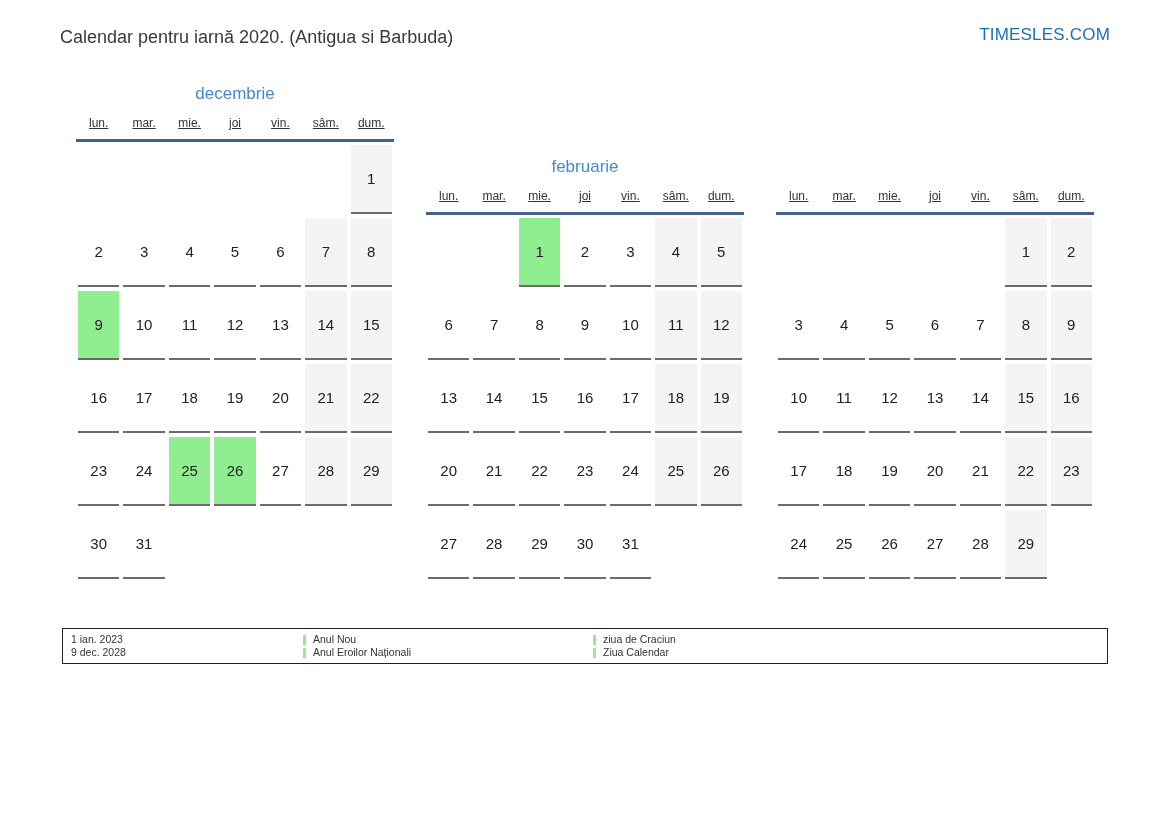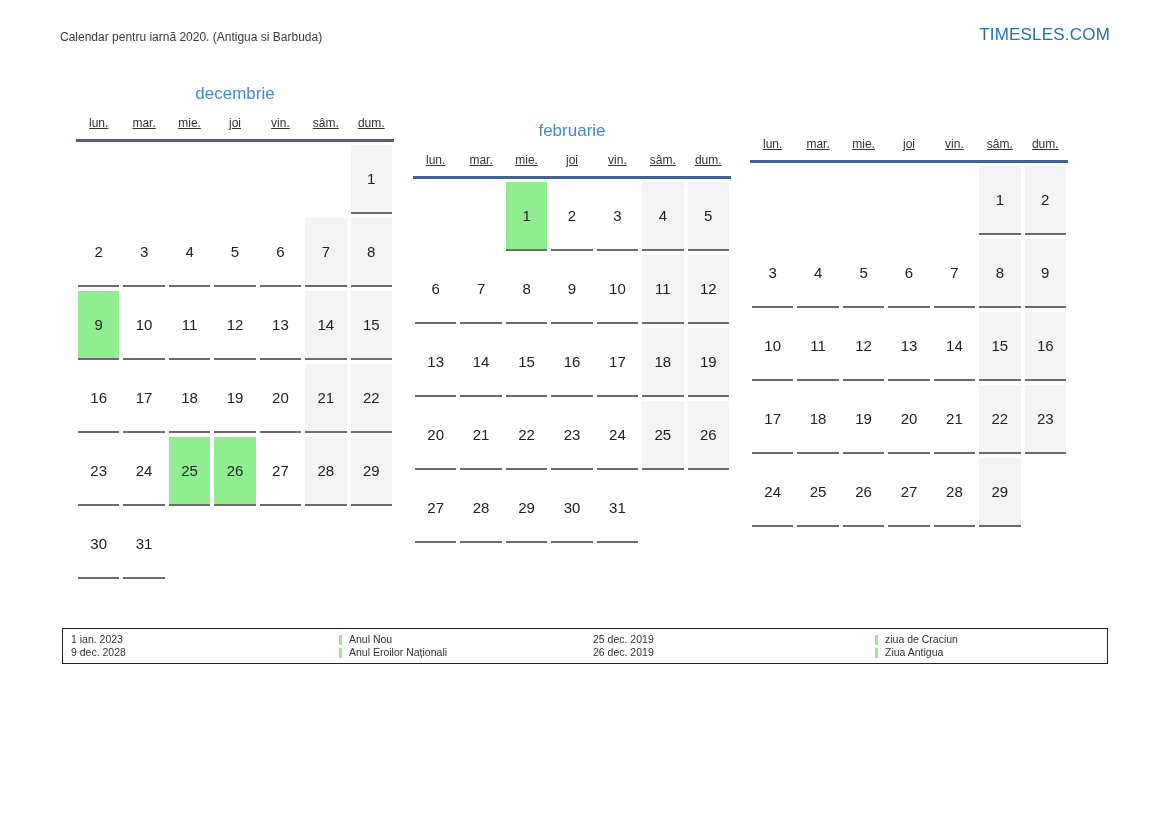--- a/index.html
+++ b/index.html
@@ -20,38 +20,38 @@
     overflow:hidden;
     position:relative;
   }
   .page-header{
     display:flex;
     justify-content:space-between;
     align-items:flex-start;
     padding:24px 59px 0 60px;
   }
   .page-title{
-    font-size:12px;
+    font-size:18px;
     font-weight:normal;
     color:#3a3a3a;
     line-height:26px;
   }
   .site-link{
     font-size:17px;
     color:var(--link-blue);
     text-decoration:none;
     line-height:18px;
     margin-top:2px;
     letter-spacing:.2px;
   }
   .calendars{
     display:flex;
-    gap:19px;
+    gap:32px;
     margin:34px 0 0 76px;
-    align-items:center;
+    align-items:flex-end;
   }
   .month{width:318px;}
   .month-title{
     text-align:center;
     font-size:17px;
     font-weight:normal;
     color:var(--accent-blue);
     line-height:20px;
     margin-bottom:12px;
   }
@@ -91,21 +91,21 @@
     border:1.5px solid #222;
     box-sizing:border-box;
     display:grid;
     grid-template-columns:232px 290px 246px 1fr;
     align-items:center;
     padding:0 0 0 8px;
     font-size:10.5px;
     color:#333;
   }
   .legend-line{line-height:13px;white-space:nowrap;}
-  .legend-name-line{display:flex;align-items:center;line-height:13px;white-space:nowrap;margin-left:36px;}
+  .legend-name-line{display:flex;align-items:center;line-height:13px;white-space:nowrap;}
   .legend-bar{
     display:inline-block;
     width:3px;height:10px;
     background:var(--holiday-green);
     margin-right:7px;
     flex:none;
   }
 </style>
 </head>
 <body>
@@ -280,26 +280,22 @@
     <div class="legend-name-line">
       <span class="legend-bar"></span>
       <span>Anul Nou</span>
     </div>
     <div class="legend-name-line">
       <span class="legend-bar"></span>
       <span>Anul Eroilor Naționali</span>
     </div>
   </div>
   <div>
-    <div class="legend-line">25 dec. 2019</div>
-    <div class="legend-line">26 dec. 2019</div>
-  </div>
-  <div>
     <div class="legend-name-line">
       <span class="legend-bar"></span>
       <span>ziua de Craciun</span>
     </div>
     <div class="legend-name-line">
       <span class="legend-bar"></span>
-      <span>Ziua Antigua</span>
+      <span>Ziua Calendar</span>
     </div>
   </div>
 </div>
 
 </body></html>

